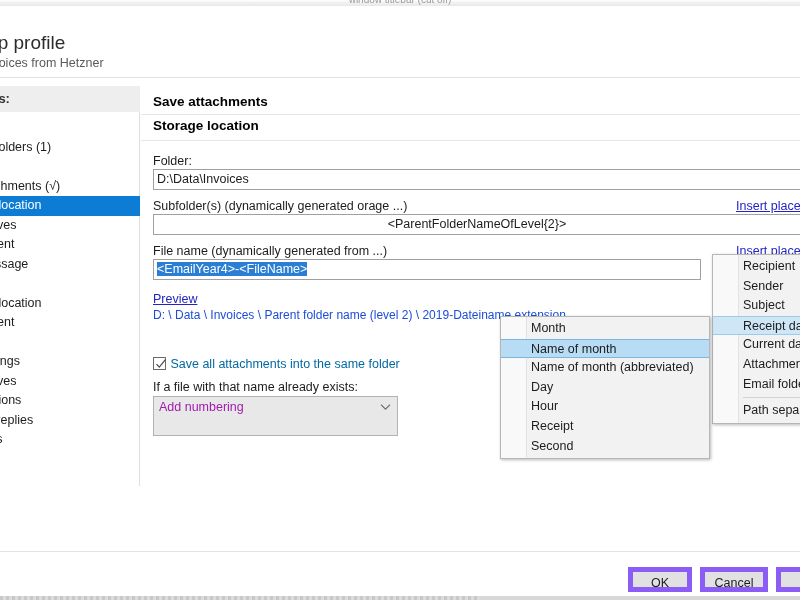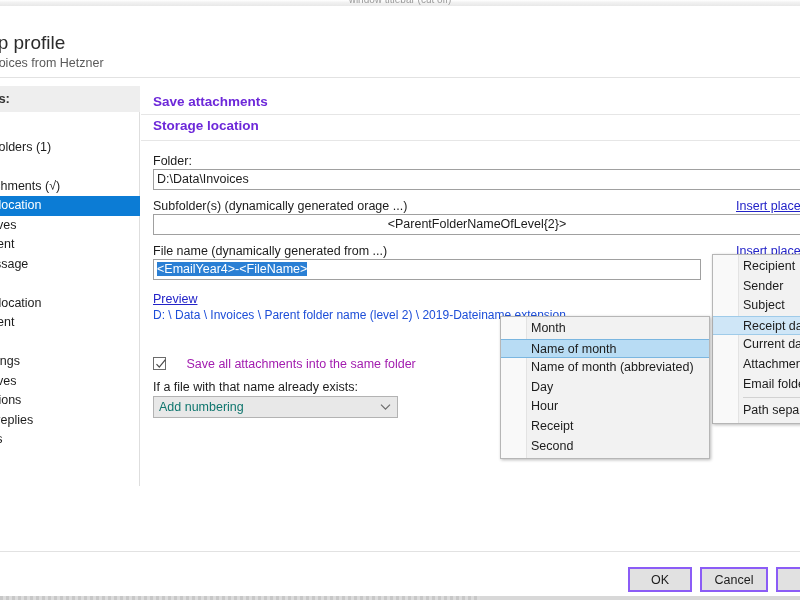--- a/index.html
+++ b/index.html
@@ -78,21 +78,21 @@
     background: #0c7cd5; color: #ffffff;
   }
 
   
   .main {
     position: absolute; left: 141px; top: 86px;
     width: 659px; height: 400px;
     background: #ffffff;
   }
   .sec-title {
-    position: absolute; left: 12px; font-size: 13.5px; font-weight: bold; color: #6d28d9;
+    position: absolute; left: 12px; font-size: 13.5px; font-weight: bold; color: #000000;
     white-space: nowrap;
   }
   .sec-rule {
     position: absolute; left: 0; width: 659px; height: 1px; background: #e6e6e6;
   }
 
   .field-label {
     position: absolute; font-size: 12.5px; color: #1c1c1c; white-space: nowrap;
   }
   .txtbox {
@@ -120,28 +120,28 @@
     position: absolute; font-size: 12px; color: #1d4ed8; white-space: nowrap;
   }
 
   .chk-row { position: absolute; }
   .chk-box {
     display: inline-block; width: 13px; height: 13px;
     border: 1px solid #6b6b6b; background: #ffffff;
     vertical-align: -2px; position: relative;
   }
   .chk-box svg { position: absolute; left: 1px; top: 0px; }
-  .chk-label { font-size: 12.5px; color: #a21caf; margin-left: 16px; }
+  .chk-label { font-size: 12.5px; color: #0369a1; margin-left: 0; }
 
   .combo {
     position: absolute;
     background: #e8e8e8;
     border: 1px solid #b3b3b3;
-    height: 22px; line-height: 21px;
-    font-size: 12.5px; color: #0f766e;
+    height: 40px; line-height: 21px;
+    font-size: 12.5px; color: #a21caf;
     padding-left: 5px;
     white-space: nowrap;
   }
   .combo .arrow {
     position: absolute; right: 6px; top: 0; font-size: 11px; color: #555;
   }
 
   
   .menu {
     position: absolute;
@@ -180,21 +180,21 @@
   .footer-rule {
     position: absolute; left: 0; top: 551px; width: 800px; height: 1px;
     background: #e2e2e2;
   }
   .footer {
     position: absolute; left: 0; top: 552px; width: 800px; height: 48px;
     background: #ffffff;
   }
   .btn {
     position: absolute; top: 15px; height: 25px;
-    background: #e1e1e1; border: 2px solid #8b5cf6;
+    background: #e1e1e1; border: 5px solid #8b5cf6;
     font-size: 12.5px; color: #1c1c1c;
     text-align: center; line-height: 23px;
     white-space: nowrap; overflow: hidden;
   }
   .bottom-edge {
     position: absolute; left: 0; top: 596px; width: 800px; height: 4px;
     background: #d8d8d8;
   }
   .bottom-edge-ghost {
     position: absolute; left: 0; top: 0; width: 480px; height: 4px;

